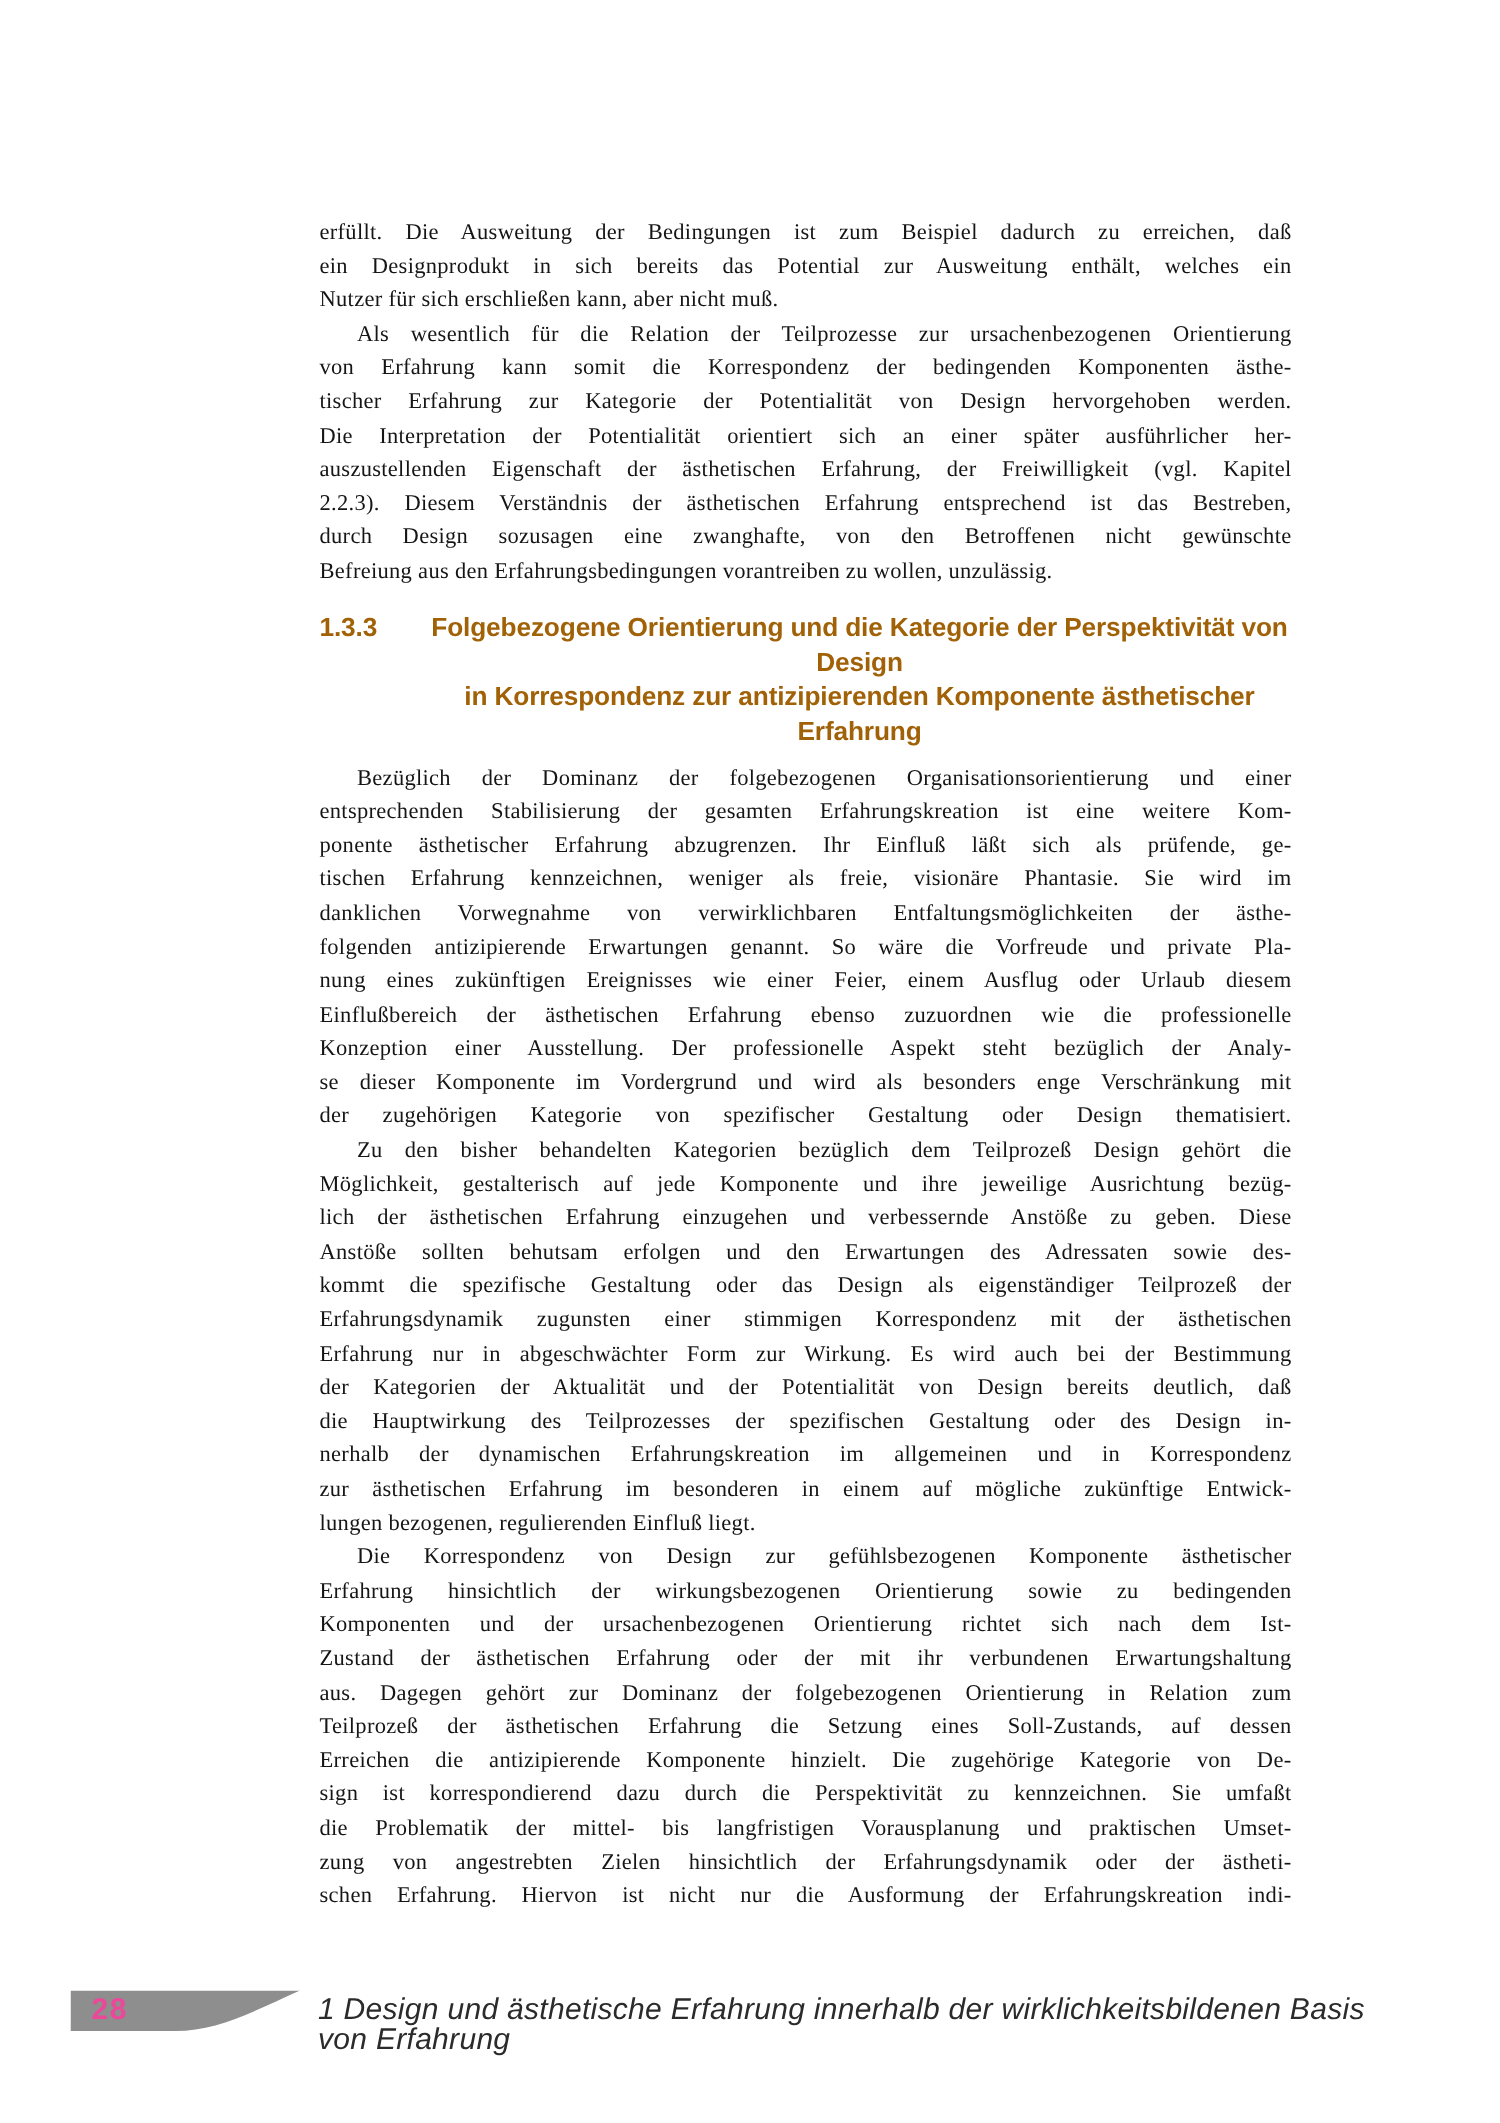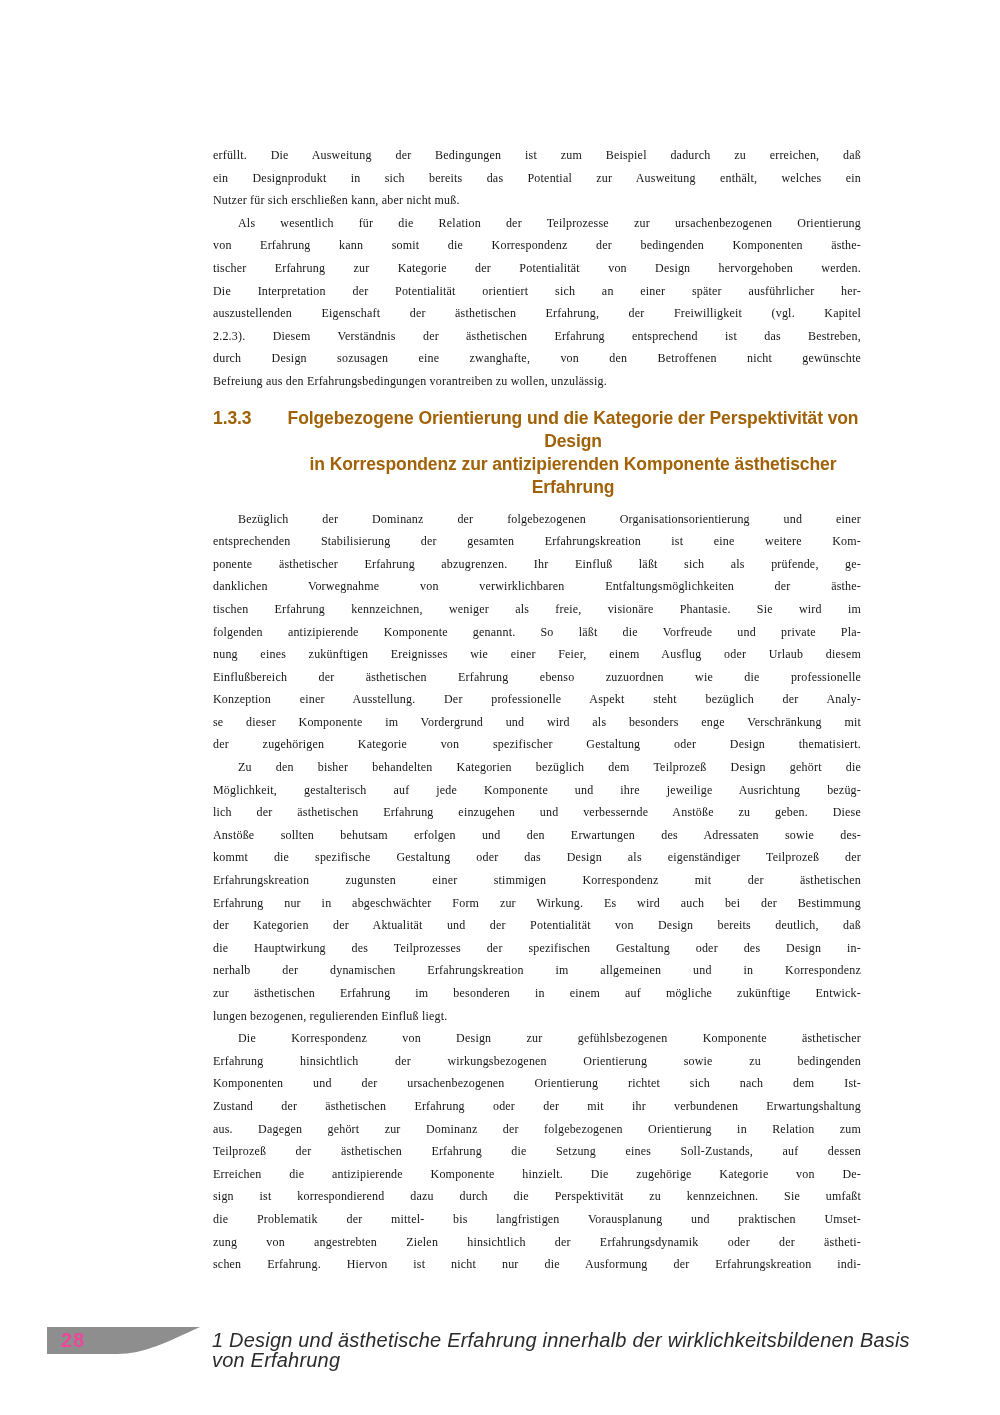--- a/index.html
+++ b/index.html
@@ -13,21 +13,21 @@
   }
   .content {
     position: absolute;
     left: 213px;
     top: 144px;
     width: 648px;
     color: #151515;
   }
   .para { margin: 0; }
   .line {
-    font-size: 12px;
+    font-size: 15px;
     line-height: 22.6px;
     letter-spacing: 0.2px;
     text-align: justify;
     text-align-last: justify;
     white-space: normal;
   }
   .line.lastleft { text-align-last: left; }
   .para.indent .line:first-child { text-indent: 25px; }
   .heading {
     display: flex;
@@ -105,36 +105,36 @@
         <span class="hline">Folgebezogene Orientierung und die Kategorie der Perspektivität von Design</span>
         <span class="hline">in Korrespondenz zur antizipierenden Komponente ästhetischer Erfahrung</span>
       </span>
     </div>
 
     <div class="textblock">
         <div class="para indent">
           <div class="line">Bezüglich der Dominanz der folgebezogenen Organisationsorientierung und einer</div>
           <div class="line">entsprechenden Stabilisierung der gesamten Erfahrungskreation ist eine weitere Kom-</div>
           <div class="line">ponente ästhetischer Erfahrung abzugrenzen. Ihr Einfluß läßt sich als prüfende, ge-</div>
+          <div class="line">tischen Erfahrung kennzeichnen, weniger als freie, visionäre Phantasie. Sie wird im</div>
           <div class="line">danklichen Vorwegnahme von verwirklichbaren Entfaltungsmöglichkeiten der ästhe-</div>
-          <div class="line">tischen Erfahrung kennzeichnen, weniger als freie, visionäre Phantasie. Sie wird im</div>
-          <div class="line">folgenden antizipierende Komponente genannt. So läßt die Vorfreude und private Pla-</div>
+          <div class="line">folgenden antizipierende Erwartungen genannt. So wäre die Vorfreude und private Pla-</div>
           <div class="line">nung eines zukünftigen Ereignisses wie einer Feier, einem Ausflug oder Urlaub diesem</div>
           <div class="line">Einflußbereich der ästhetischen Erfahrung ebenso zuzuordnen wie die professionelle</div>
           <div class="line">Konzeption einer Ausstellung. Der professionelle Aspekt steht bezüglich der Analy-</div>
           <div class="line">se dieser Komponente im Vordergrund und wird als besonders enge Verschränkung mit</div>
           <div class="line">der zugehörigen Kategorie von spezifischer Gestaltung oder Design thematisiert.</div>
         </div>
         <div class="para indent">
           <div class="line">Zu den bisher behandelten Kategorien bezüglich dem Teilprozeß Design gehört die</div>
           <div class="line">Möglichkeit, gestalterisch auf jede Komponente und ihre jeweilige Ausrichtung bezüg-</div>
           <div class="line">lich der ästhetischen Erfahrung einzugehen und verbessernde Anstöße zu geben. Diese</div>
           <div class="line">Anstöße sollten behutsam erfolgen und den Erwartungen des Adressaten sowie des-</div>
           <div class="line">kommt die spezifische Gestaltung oder das Design als eigenständiger Teilprozeß der</div>
-          <div class="line">Erfahrungskreation zugunsten einer stimmigen Korrespondenz mit der ästhetischen</div>
+          <div class="line">Erfahrungsdynamik zugunsten einer stimmigen Korrespondenz mit der ästhetischen</div>
           <div class="line">Erfahrung nur in abgeschwächter Form zur Wirkung. Es wird auch bei der Bestimmung</div>
           <div class="line">der Kategorien der Aktualität und der Potentialität von Design bereits deutlich, daß</div>
           <div class="line">die Hauptwirkung des Teilprozesses der spezifischen Gestaltung oder des Design in-</div>
           <div class="line">nerhalb der dynamischen Erfahrungskreation im allgemeinen und in Korrespondenz</div>
           <div class="line">zur ästhetischen Erfahrung im besonderen in einem auf mögliche zukünftige Entwick-</div>
           <div class="line lastleft">lungen bezogenen, regulierenden Einfluß liegt.</div>
         </div>
         <div class="para indent">
           <div class="line">Die Korrespondenz von Design zur gefühlsbezogenen Komponente ästhetischer</div>
           <div class="line">Erfahrung hinsichtlich der wirkungsbezogenen Orientierung sowie zu bedingenden</div>

